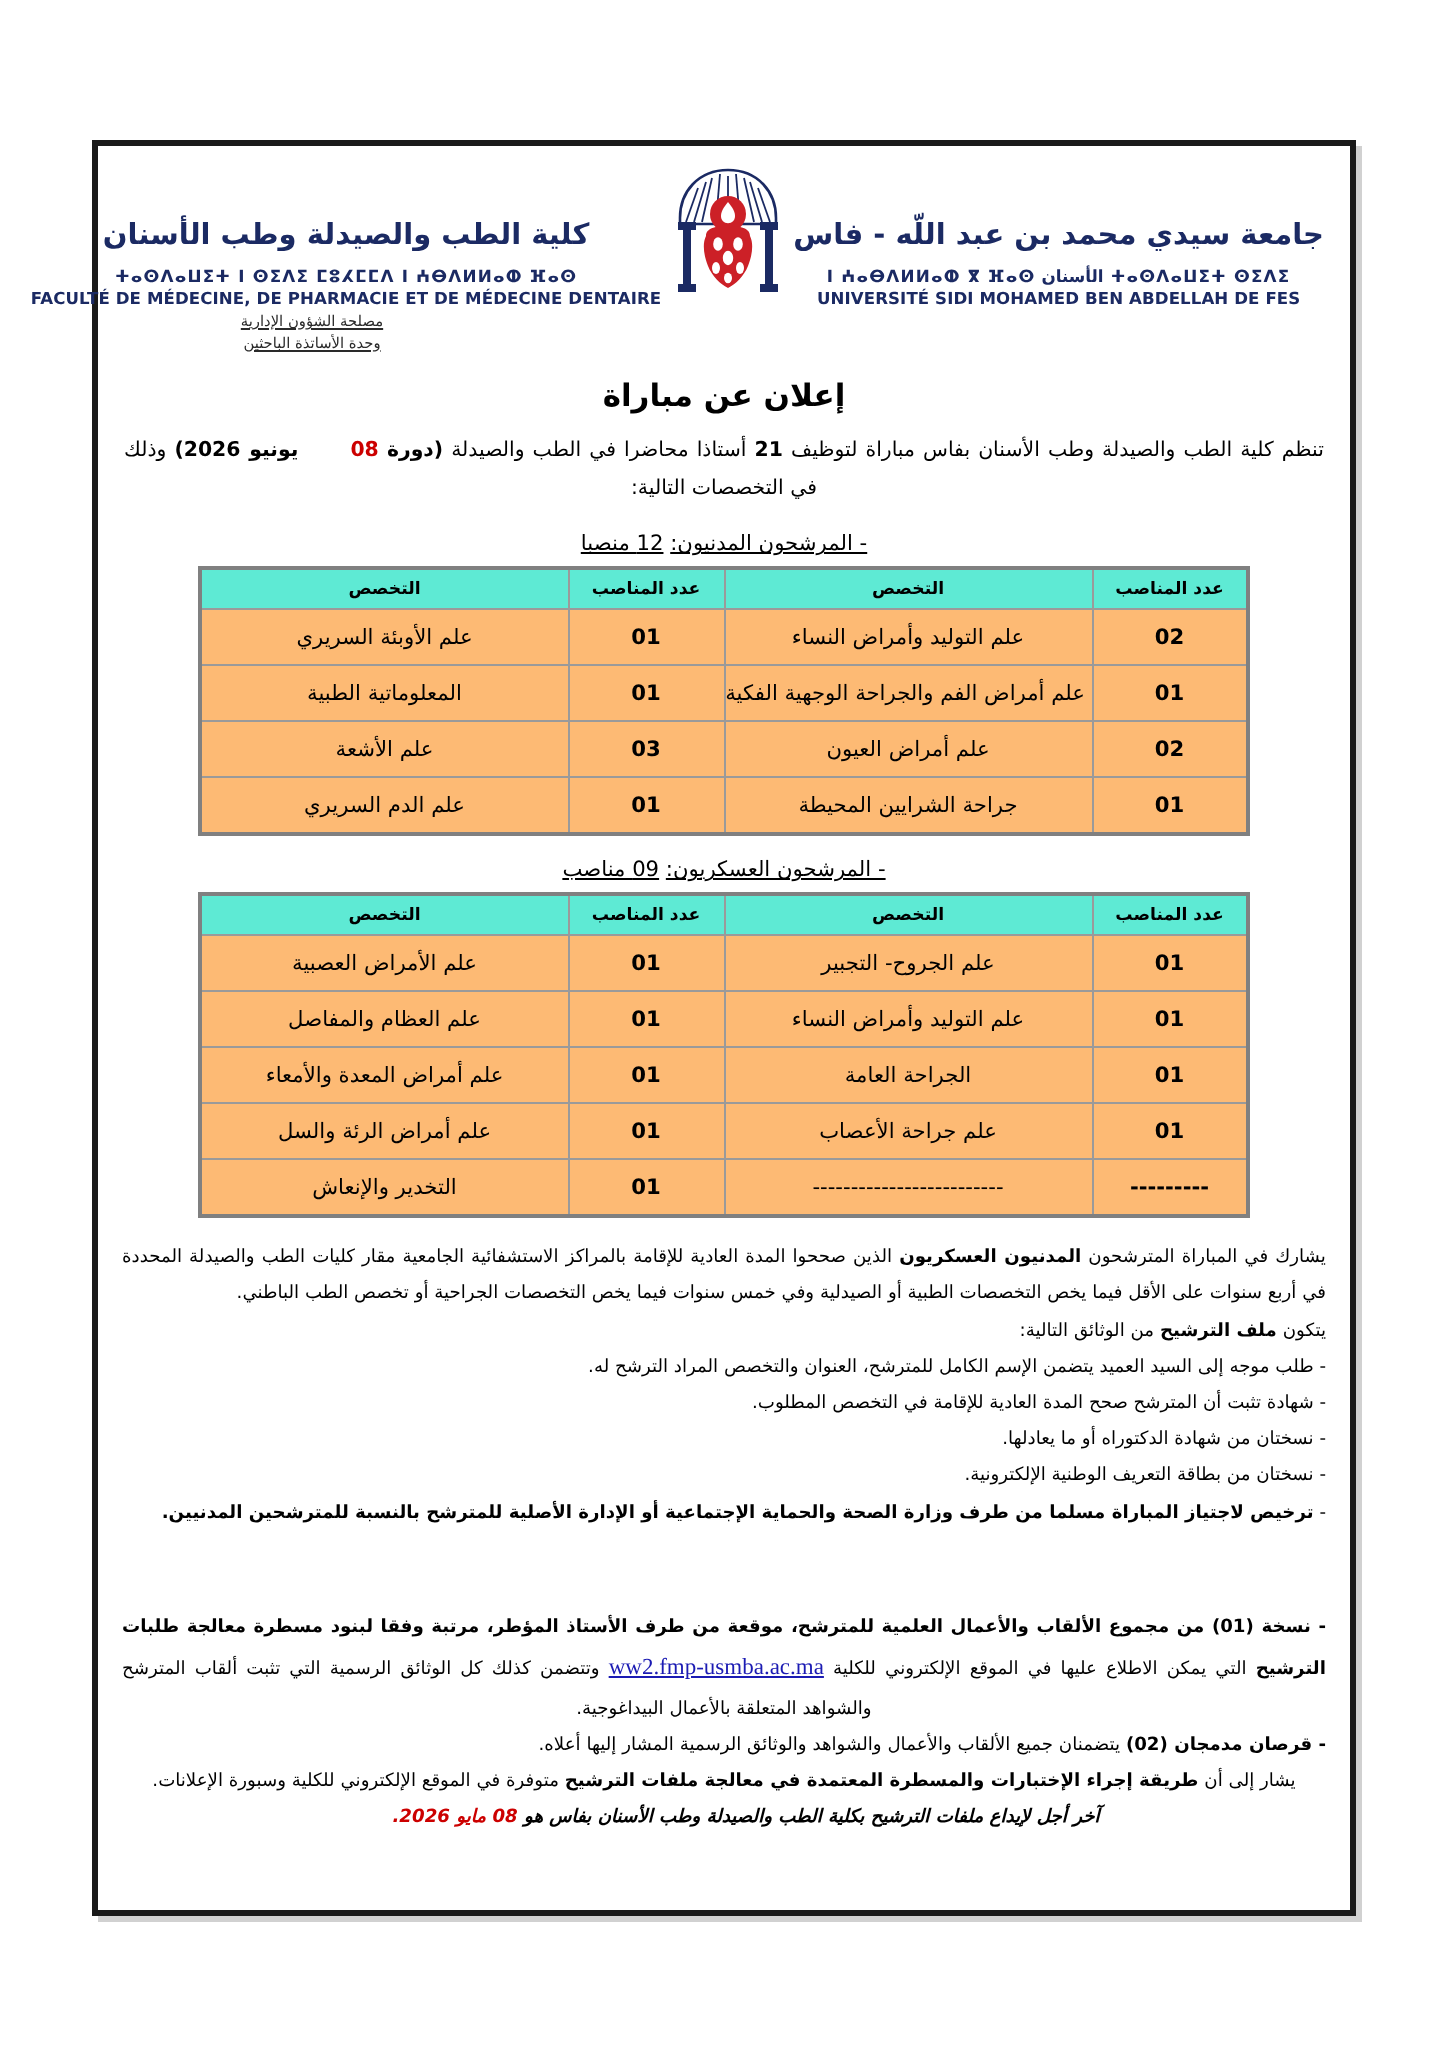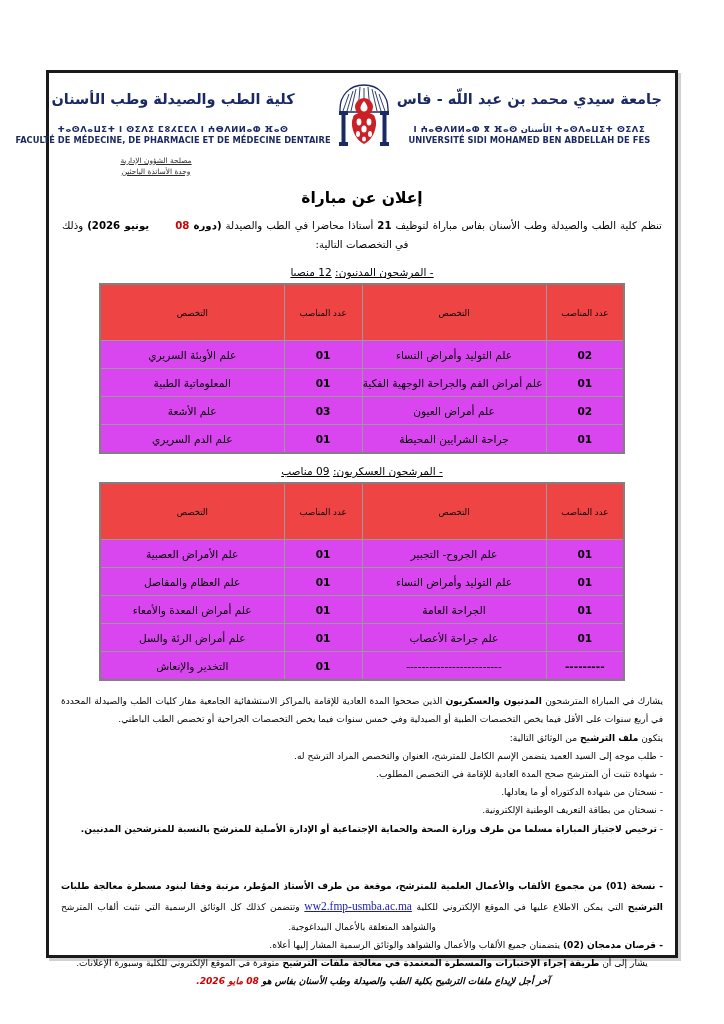--- a/index.html
+++ b/index.html
@@ -30,41 +30,41 @@
   .page-inner {
     padding: 7px 9px 6px 9px;
     height: 100%;
     box-sizing: border-box;
   }
 
   
   .letterhead {
     display: flex;
     flex-direction: row;
-    align-items: center;
+    align-items: flex-end;
     justify-content: space-between;
     padding: 2px 4px 0 4px;
   }
   .lh-block {
     text-align: center;
     line-height: 1.05;
   }
   .lh-ar {
     font-size: 14.5px;
     font-weight: bold;
     color: #1b2a63;
     letter-spacing: .3px;
     white-space: nowrap;
   }
   .lh-tif {
     font-size: 8.4px;
     font-weight: bold;
     color: #1b2a63;
     letter-spacing: .6px;
-    margin-top: 18px;
+    margin-top: 8px;
     white-space: nowrap;
   }
   .lh-fr {
     font-size: 8.3px;
     font-weight: bold;
     color: #1b2a63;
     letter-spacing: .05px;
     margin-top: 2px;
     white-space: nowrap;
   }
@@ -129,28 +129,28 @@
     border-collapse: collapse;
     border: 2px solid #808080;
     table-layout: fixed;
   }
   table.posts th, table.posts td {
     border: 1px solid #9a9a9a;
     text-align: center;
     vertical-align: middle;
   }
   table.posts th {
-    background: #ef4444;
+    background: #5eead4;
     font-size: 8.6px;
-    font-weight: normal;
+    font-weight: bold;
     height: 17px;
-    padding: 19px 2px;
+    padding: 1px 2px;
   }
   table.posts td {
-    background: #d946ef;
+    background: #fdba74;
     font-size: 10.6px;
     height: 25px;
     padding: 1px 3px;
     white-space: nowrap;
   }
   td.num { font-size: 10.4px; font-weight: bold; }
   td.spec-mil { font-size: 10.3px; }
   col.c-count { width: 78px; }
   col.c-spec  { width: 184px; }
 
@@ -360,21 +360,21 @@
         <td>-------------------------</td>
         <td class="num">01</td>
         <td>التخدير والإنعاش</td>
       </tr>
     </tbody>
   </table>
 
   <div class="body-text">
     <p class="jp">
       <span>يشارك في المباراة المترشحون</span>
-      <span class="b">المدنيون والعسكريون</span>
+      <span class="b">المدنيون العسكريون</span>
       <span>الذين صححوا المدة العادية للإقامة بالمراكز الاستشفائية الجامعية مقار كليات الطب والصيدلة المحددة في أربع سنوات على الأقل فيما يخص التخصصات الطبية أو الصيدلية وفي خمس سنوات فيما يخص التخصصات الجراحية أو تخصص الطب الباطني.</span>
     </p>
     <p>
       <span>يتكون</span>
       <span class="b">ملف الترشيح</span>
       <span>من الوثائق التالية:</span>
     </p>
   </div>
 
   <div class="bullets">

